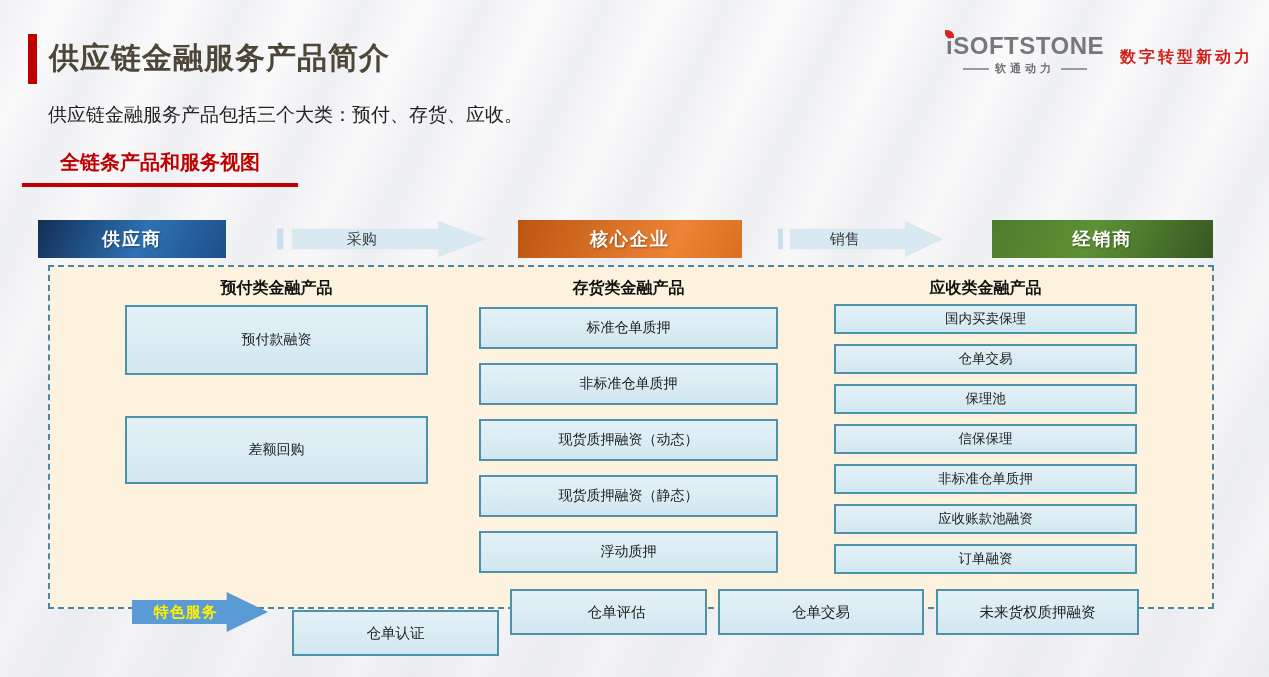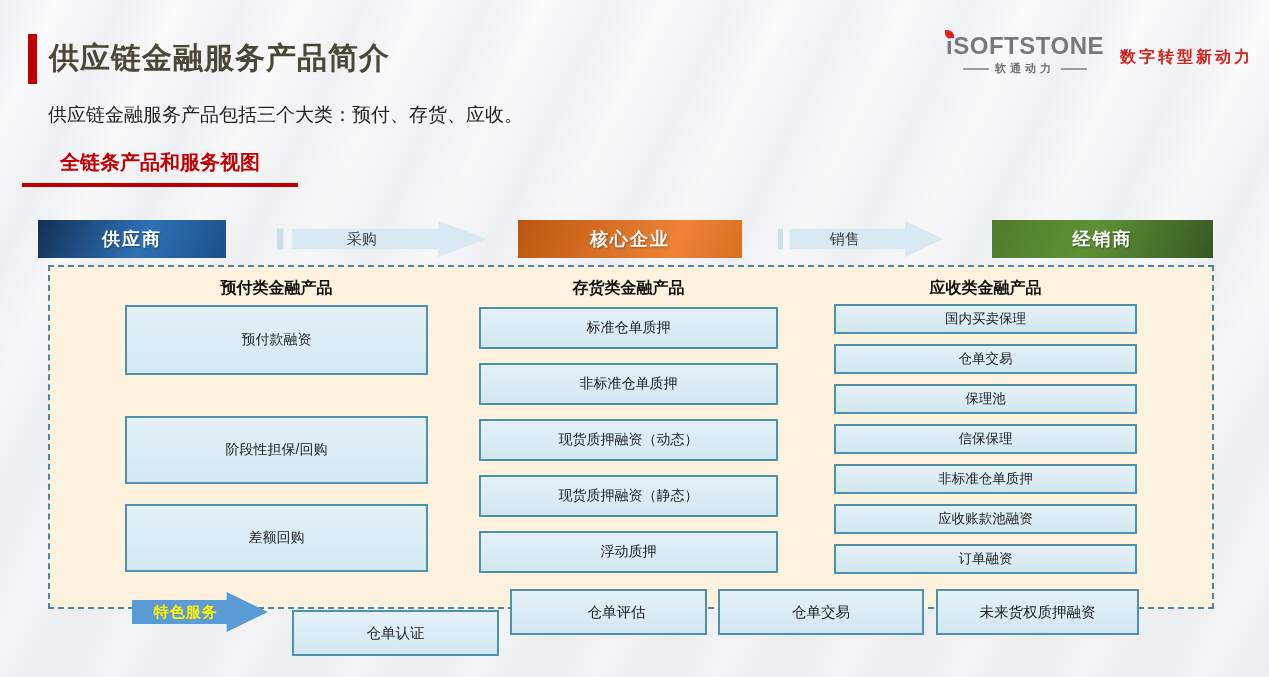--- a/index.html
+++ b/index.html
@@ -174,21 +174,20 @@
   </div>
 
   <div class="panel">
 
     <div class="col-header hdr-1">预付类金融产品</div>
     <div class="col-header hdr-2">存货类金融产品</div>
     <div class="col-header hdr-3">应收类金融产品</div>
 
     <div class="col-stack stack-1">
       <div class="product-box">预付款融资</div>
-      <div class="product-box">阶段性担保/回购</div>
       <div class="product-box">差额回购</div>
     </div>
 
     <div class="col-stack stack-2">
       <div class="product-box">标准仓单质押</div>
       <div class="product-box">非标准仓单质押</div>
       <div class="product-box">现货质押融资（动态）</div>
       <div class="product-box">现货质押融资（静态）</div>
       <div class="product-box">浮动质押</div>
     </div>

